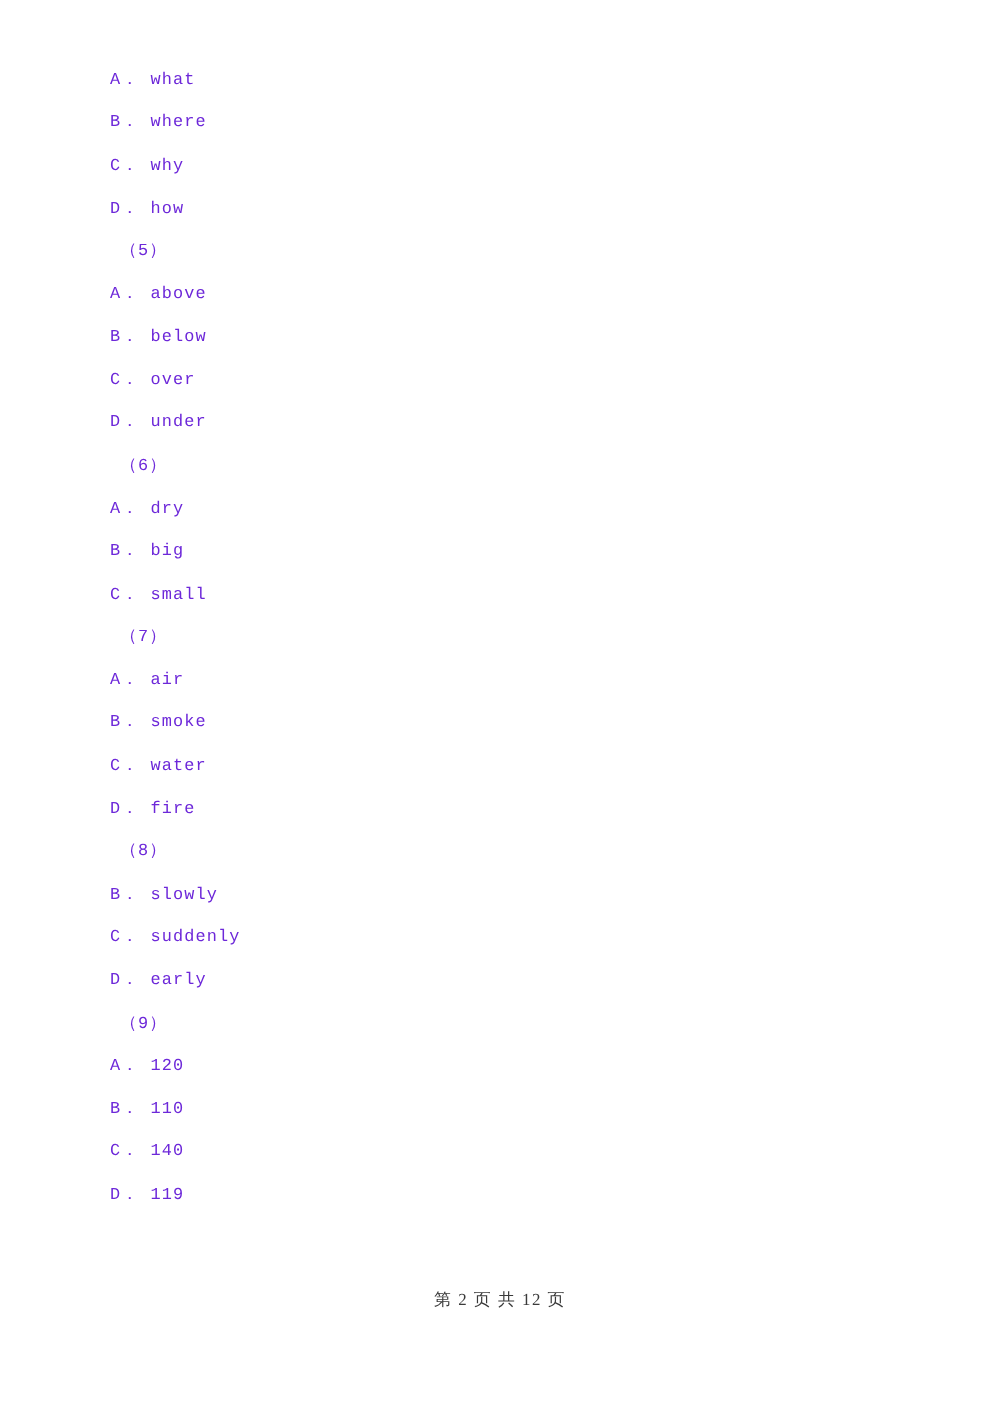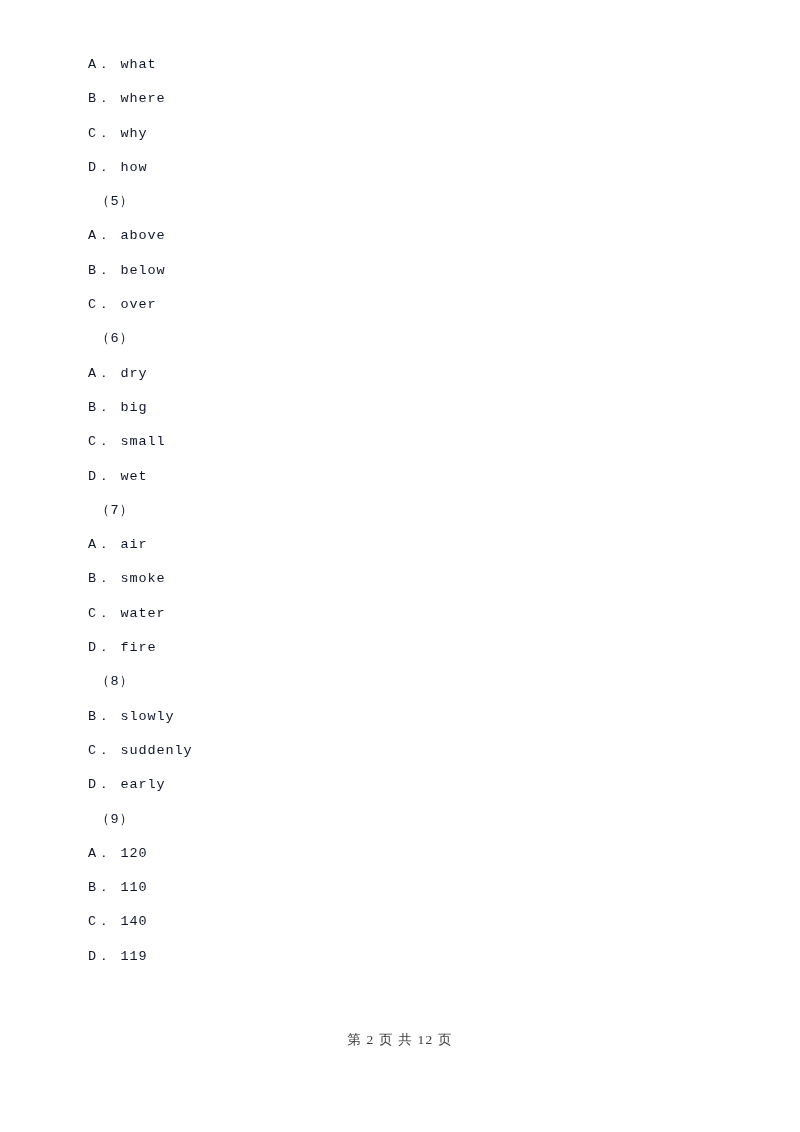--- a/index.html
+++ b/index.html
@@ -19,21 +19,21 @@
   .content {
     position: absolute;
     left: 88px;
     top: 48px;
     width: 620px;
   }
   .line {
     height: 34.3px;
     line-height: 34.3px;
     font-size: 13.5px;
-    color: #0f172a;
+    color: #6d28d9;
     letter-spacing: 0.9px;
     white-space: pre;
     font-family: "Liberation Mono", "DejaVu Sans Mono", monospace;
   }
   .line.option {
     padding-left: 0px;
   }
   .line.qnum {
     padding-left: 8px;
   }
@@ -57,25 +57,25 @@
 
   <div class="content">
       <div class="line option">A． what</div>
       <div class="line option">B． where</div>
       <div class="line option">C． why</div>
       <div class="line option">D． how</div>
       <div class="line qnum">（5）</div>
       <div class="line option">A． above</div>
       <div class="line option">B． below</div>
       <div class="line option">C． over</div>
+      <div class="line option">D． under</div>
       <div class="line qnum">（6）</div>
       <div class="line option">A． dry</div>
       <div class="line option">B． big</div>
       <div class="line option">C． small</div>
-      <div class="line option">D． wet</div>
       <div class="line qnum">（7）</div>
       <div class="line option">A． air</div>
       <div class="line option">B． smoke</div>
       <div class="line option">C． water</div>
       <div class="line option">D． fire</div>
       <div class="line qnum">（8）</div>
       <div class="line option">B． slowly</div>
       <div class="line option">C． suddenly</div>
       <div class="line option">D． early</div>
       <div class="line qnum">（9）</div>

